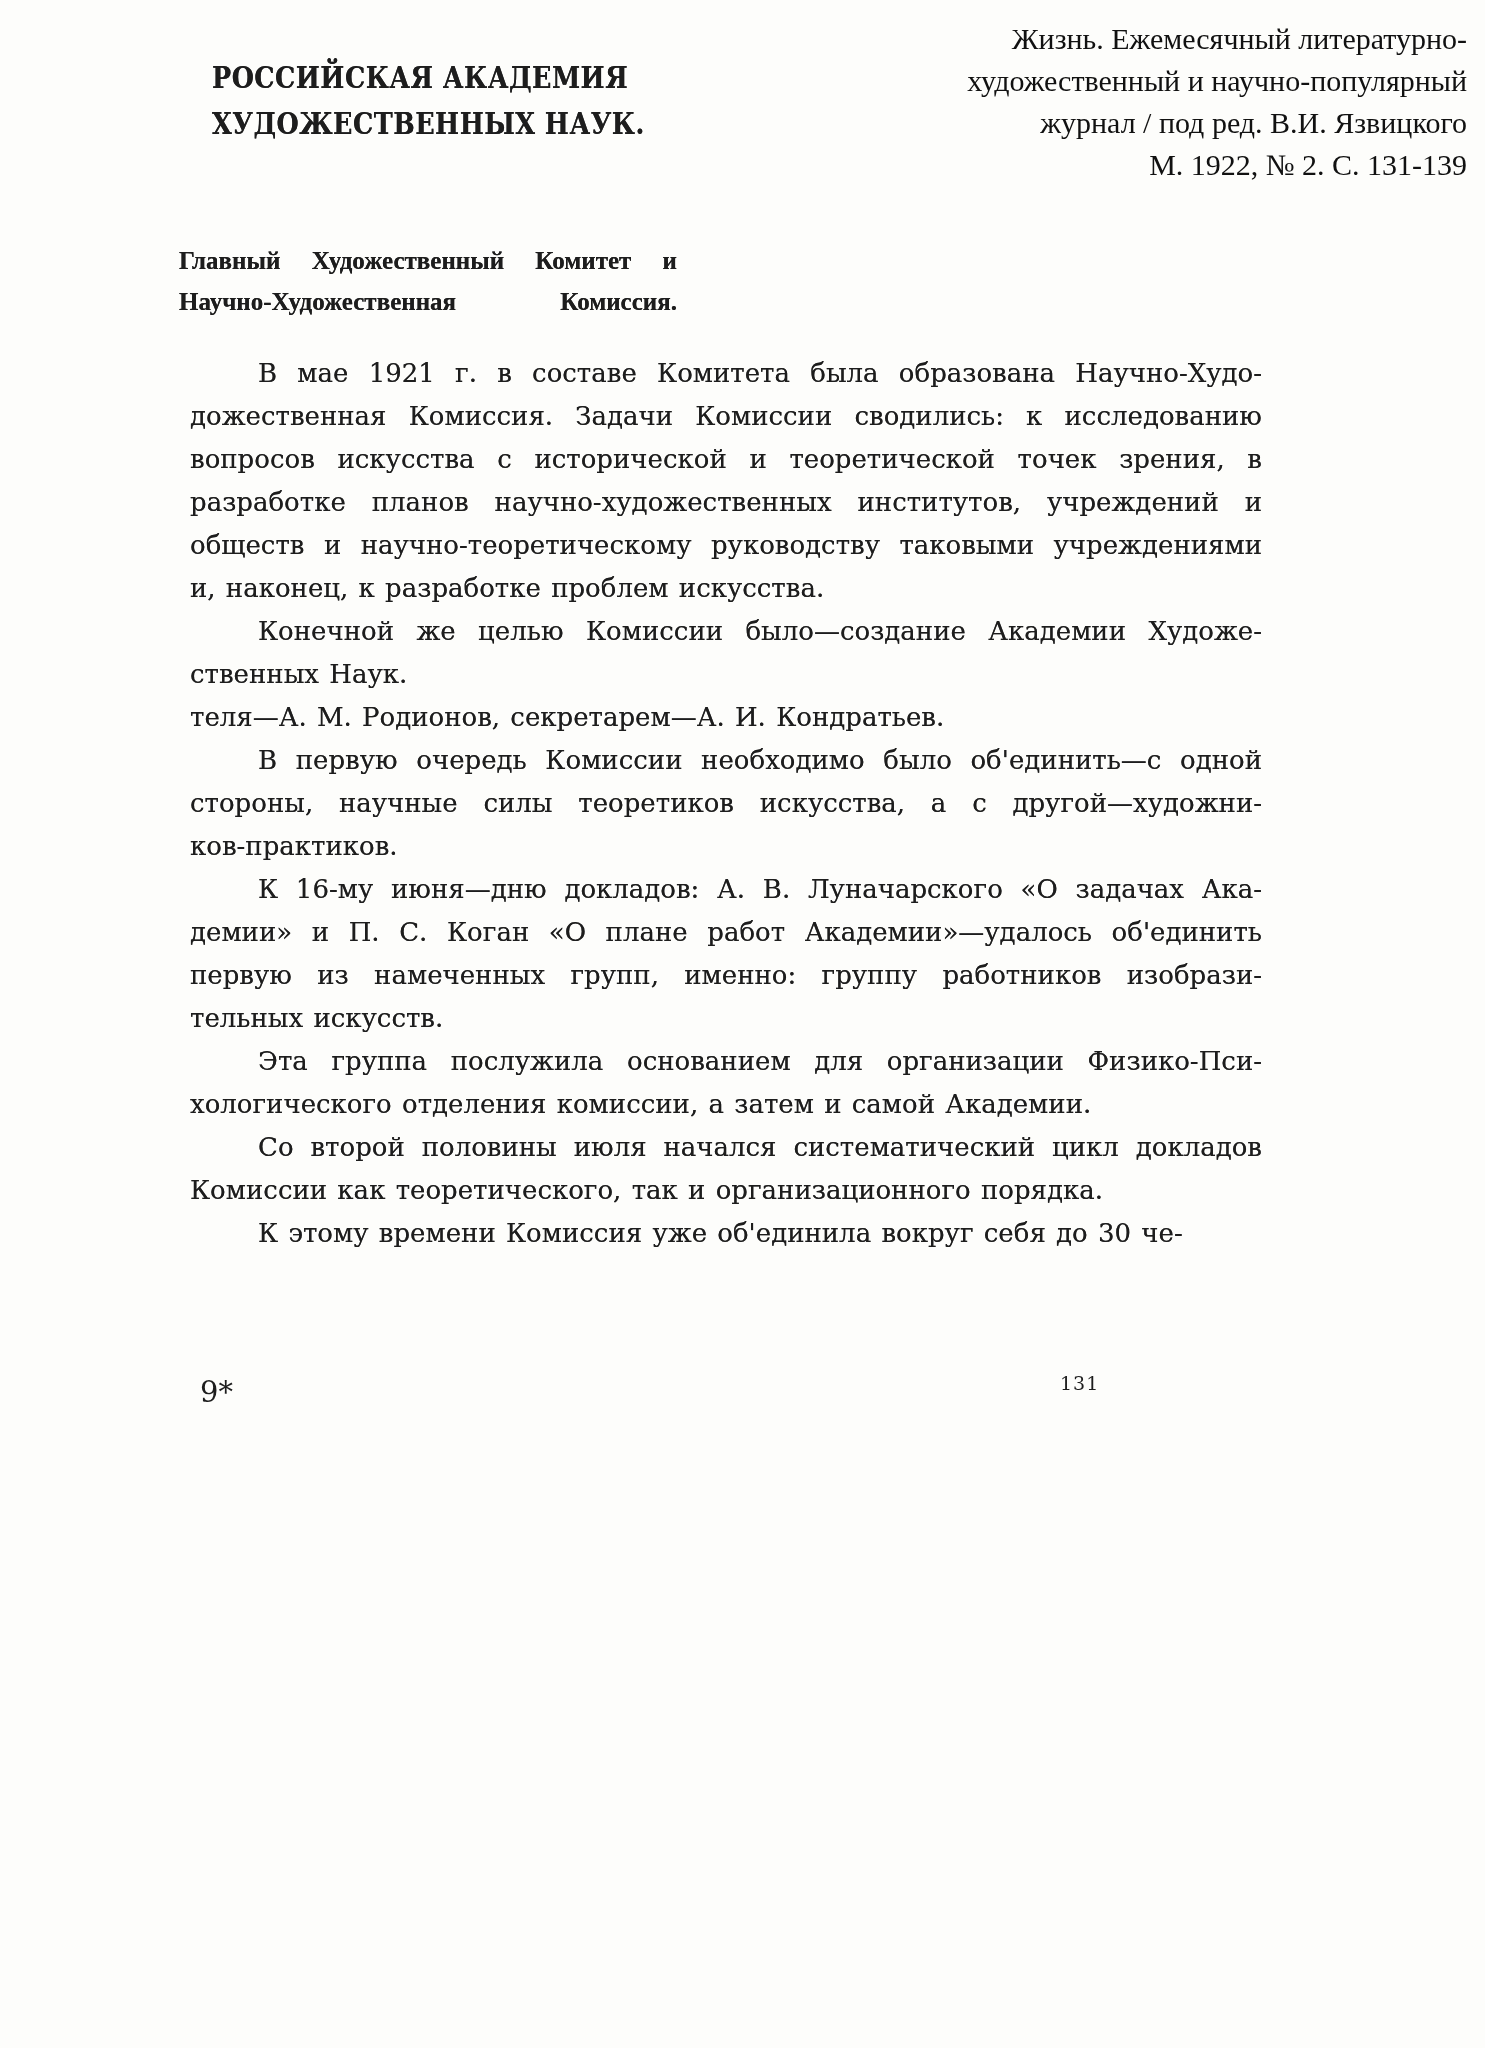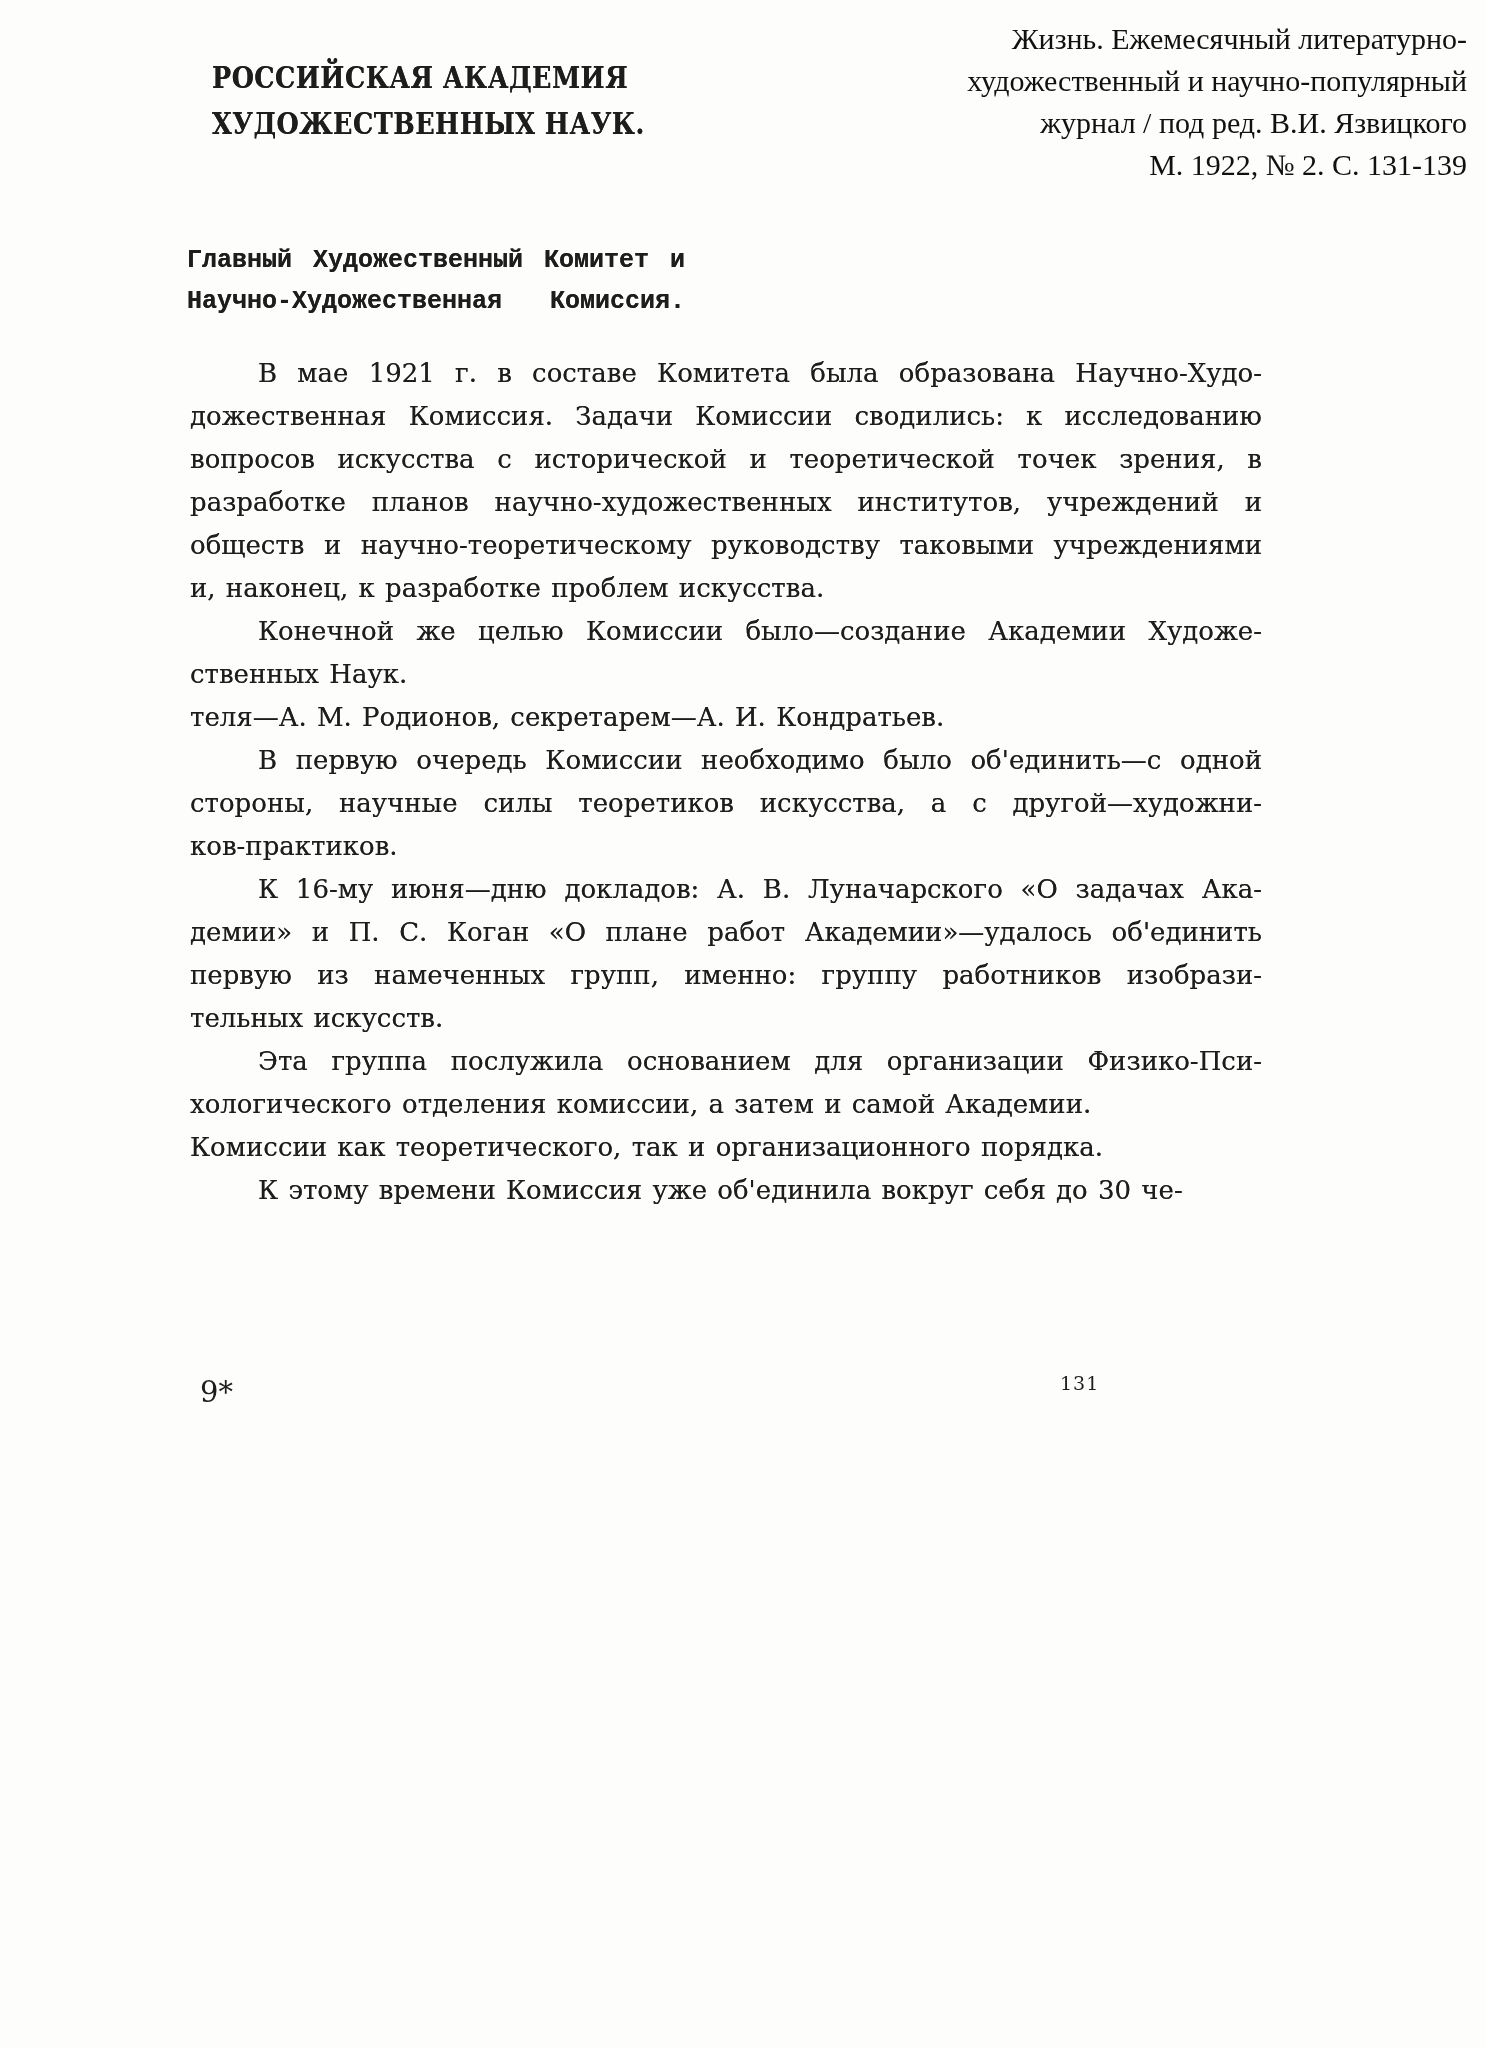--- a/index.html
+++ b/index.html
@@ -42,25 +42,25 @@
     font-family: "Liberation Serif", serif;
     font-size: 30px;
     line-height: 42px;
     color: #111111;
     text-align: right;
   }
 
   
   .article-heading {
     position: absolute;
-    left: 187px;
+    left: 179px;
     top: 240px;
     width: 498px;
     margin: 0;
-    font-family: Liberation Mono, monospace;
+    font-family: Liberation Serif, serif;
     font-weight: bold;
     font-size: 25px;
     line-height: 41px;
     text-shadow: 0 0 0.6px rgba(20,20,20,0.9);
   }
   .article-heading .hline {
     text-align: justify;
     text-align-last: justify;
   }
 
@@ -136,20 +136,21 @@
     <div class="line last">теля—А. М. Родионов, секретарем—А. И. Кондратьев.</div>
     <div class="line indent">В первую очередь Комиссии необходимо было об'единить—с одной</div>
     <div class="line">стороны, научные силы теоретиков искусства, а с другой—художни-</div>
     <div class="line last">ков-практиков.</div>
     <div class="line indent">К 16-му июня—дню докладов: А. В. Луначарского «О задачах Ака-</div>
     <div class="line">демии» и П. С. Коган «О плане работ Академии»—удалось об'единить</div>
     <div class="line">первую из намеченных групп, именно: группу работников изобрази-</div>
     <div class="line last">тельных искусств.</div>
     <div class="line indent">Эта группа послужила основанием для организации Физико-Пси-</div>
     <div class="line last">хологического отделения комиссии, а затем и самой Академии.</div>
+    <div class="line indent">Со второй половины июля начался систематический цикл докладов</div>
     <div class="line last">Комиссии как теоретического, так и организационного порядка.</div>
     <div class="line indent last">К этому времени Комиссия уже об'единила вокруг себя до 30 че-</div>
   </div>
 
   <span class="signature-mark">9*</span>
   <span class="page-number">131</span>
 
 </div>
 
 </body></html>

